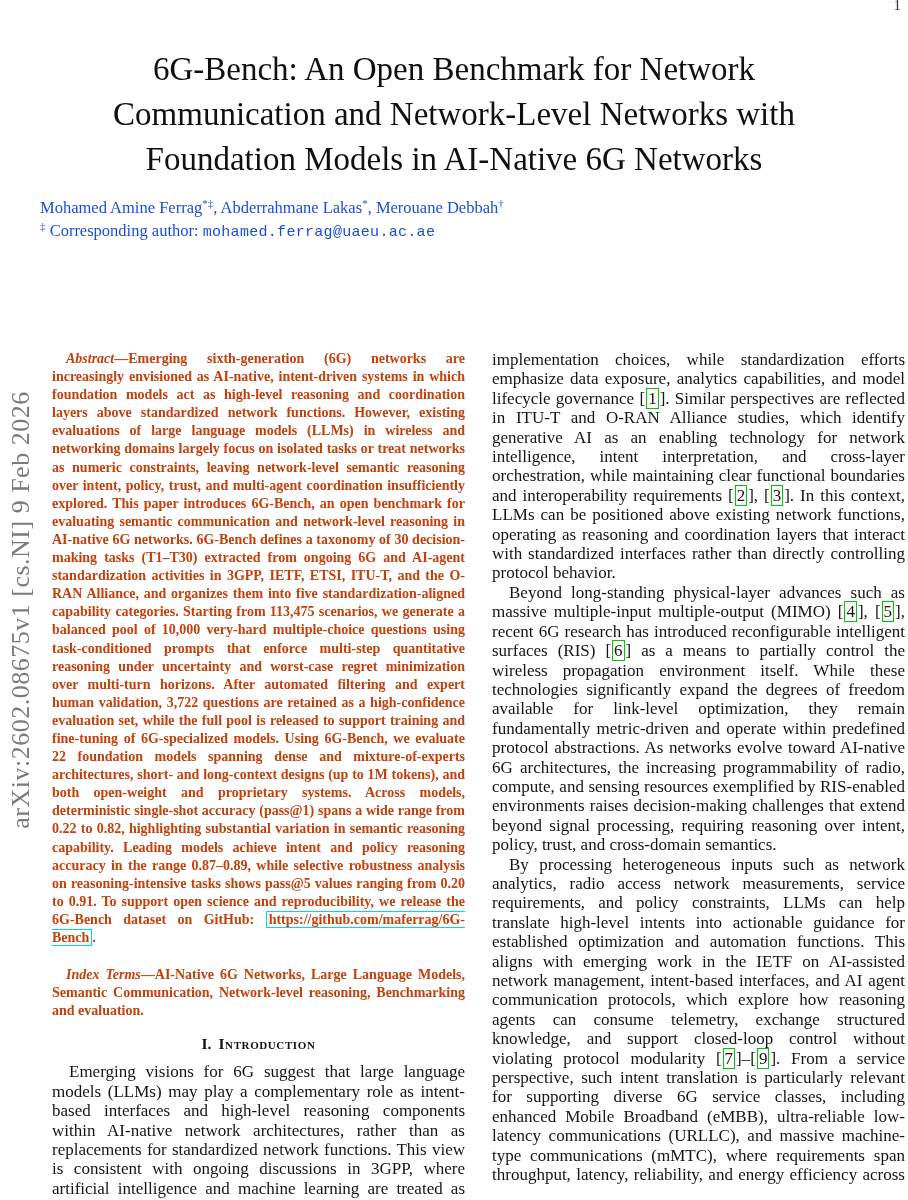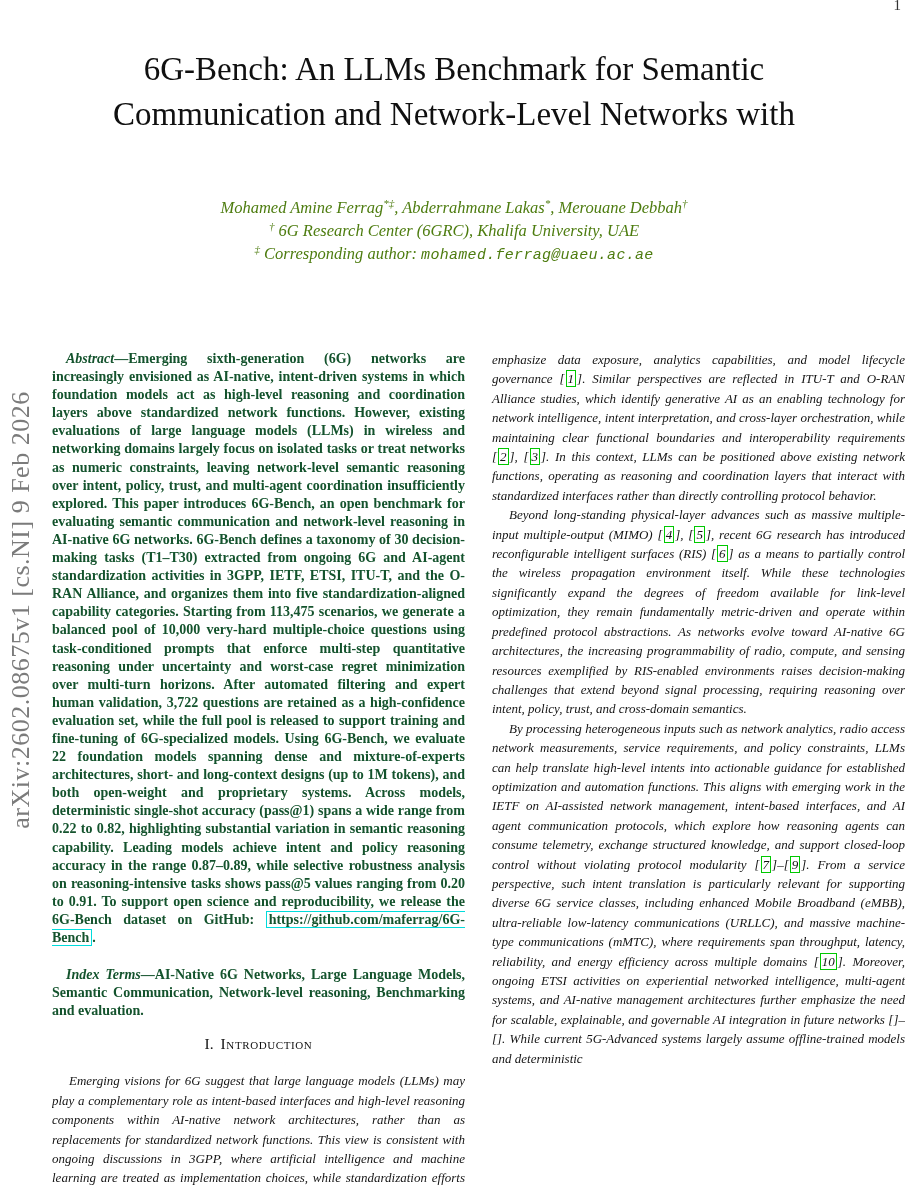--- a/index.html
+++ b/index.html
@@ -28,60 +28,58 @@
     letter-spacing: 0.5px;
   }
   .title {
     position: absolute; top: 47px; left: 40px; right: 40px;
     text-align: center;
     font-size: 33px; line-height: 45px;
     color: #101010;
   }
   .authors-block {
     position: absolute; top: 196px; left: 40px; right: 40px;
-    text-align: center;
+    text-align: left;
     font-size: 16.5px; line-height: 23px;
-    color: #4d7c0f;
-    font-style: italic;
+    color: #1d4ed8;
   }
   .authors-block sup { font-size: 11px; line-height: 0; }
   .mono { font-family: "Liberation Mono", monospace; font-size: 15px; letter-spacing: 0.3px; }
   .sep { white-space: pre; }
   .content {
     position: absolute; top: 350px; left: 52px;
     width: 853px; height: 850px;
     column-count: 2; column-gap: 27px; column-fill: auto;
     overflow: hidden;
     text-align: justify;
   }
   .abstract, .index-terms {
     margin: 0;
     font-weight: bold;
     font-size: 14px; line-height: 18.1px;
     text-indent: 14px;
-    color: #14532d;
+    color: #c2410c;
   }
   .index-terms { margin-top: 19px; }
   .lead-label { font-style: italic; }
   .section-heading {
-    margin: 15px 0 18px 0;
+    margin: 15px 0 9px 0;
     text-align: center;
-    font-weight: normal;
+    font-weight: bold;
     font-size: 15.5px;
     text-indent: 0;
     color: #101010;
   }
   .section-heading .sc { font-variant: small-caps; letter-spacing: 0.6px; }
   .section-heading .num { margin-right: 7px; }
   .body-par {
     margin: 0;
-    font-size: 13px; line-height: 19.4px;
+    font-size: 17px; line-height: 19.4px;
     text-indent: 17px;
     color: #141414;
-    font-style: italic;
   }
   .citebox {
     border: 1.5px solid var(--citation-green, #00c800);
     padding: 0 1px;
     margin: 0 1px;
   }
   .urlbox {
     border: 1.5px solid var(--url-cyan, #00dcdc);
     padding: 0 2px;
   }
@@ -89,30 +87,28 @@
 </head>
 <body>
 
 <div class="page">
 
   <div class="pagenum">1</div>
 
   <div class="arxiv-sidebar">arXiv:2602.08675v1  [cs.NI]  9 Feb 2026</div>
 
   <div class="title">
-    <div>6G-Bench: An LLMs Benchmark for Semantic</div>
+    <div>6G-Bench: An Open Benchmark for Network</div>
     <div>Communication and Network-Level Networks with</div>
+    <div>Foundation Models in AI-Native 6G Networks</div>
   </div>
 
   <div class="authors-block">
     <div>
       <span>Mohamed Amine Ferrag</span><sup>*‡</sup><span class="sep">, </span><span>Abderrahmane Lakas</span><sup>*</sup><span class="sep">, </span><span>Merouane Debbah</span><sup>†</sup>
-    </div>
-    <div>
-      <sup>†</sup><span> 6G Research Center (6GRC), Khalifa University, UAE</span>
     </div>
     <div>
       <sup>‡</sup><span> Corresponding author: </span><span class="mono">mohamed.ferrag@uaeu.ac.ae</span>
     </div>
   </div>
 
   <div class="content">
     <p class="abstract"><span class="lead-label">Abstract</span><span>—</span><span>Emerging sixth-generation (6G) networks are increasingly envisioned as AI-native, intent-driven systems in which foundation models act as high-level reasoning and coordination layers above standardized network functions. However, existing evaluations of large language models (LLMs) in wireless and networking domains largely focus on isolated tasks or treat networks as numeric constraints, leaving network-level semantic reasoning over intent, policy, trust, and multi-agent coordination insufficiently explored. This paper introduces 6G-Bench, an open benchmark for evaluating semantic communication and network-level reasoning in AI-native 6G networks. 6G-Bench defines a taxonomy of 30 decision-making tasks (T1–T30) extracted from ongoing 6G and AI-agent standardization activities in 3GPP, IETF, ETSI, ITU-T, and the O-RAN Alliance, and organizes them into five standardization-aligned capability categories. Starting from 113,475 scenarios, we generate a balanced pool of 10,000 very-hard multiple-choice questions using task-conditioned prompts that enforce multi-step quantitative reasoning under uncertainty and worst-case regret minimization over multi-turn horizons. After automated filtering and expert human validation, 3,722 questions are retained as a high-confidence evaluation set, while the full pool is released to support training and fine-tuning of 6G-specialized models. Using 6G-Bench, we evaluate 22 foundation models spanning dense and mixture-of-experts architectures, short- and long-context designs (up to 1M tokens), and both open-weight and proprietary systems. Across models, deterministic single-shot accuracy (pass@1) spans a wide range from 0.22 to 0.82, highlighting substantial variation in semantic reasoning capability. Leading models achieve intent and policy reasoning accuracy in the range 0.87–0.89, while selective robustness analysis on reasoning-intensive tasks shows pass@5 values ranging from 0.20 to 0.91. To support open science and reproducibility, we release the 6G-Bench dataset on GitHub: <span class="urlbox">https://github.com/maferrag/6G-Bench</span>.</span></p>
 
     <p class="index-terms"><span class="lead-label">Index Terms</span><span>—</span><span>AI-Native 6G Networks, Large Language Models, Semantic Communication, Network-level reasoning, Benchmarking and evaluation.</span></p>

